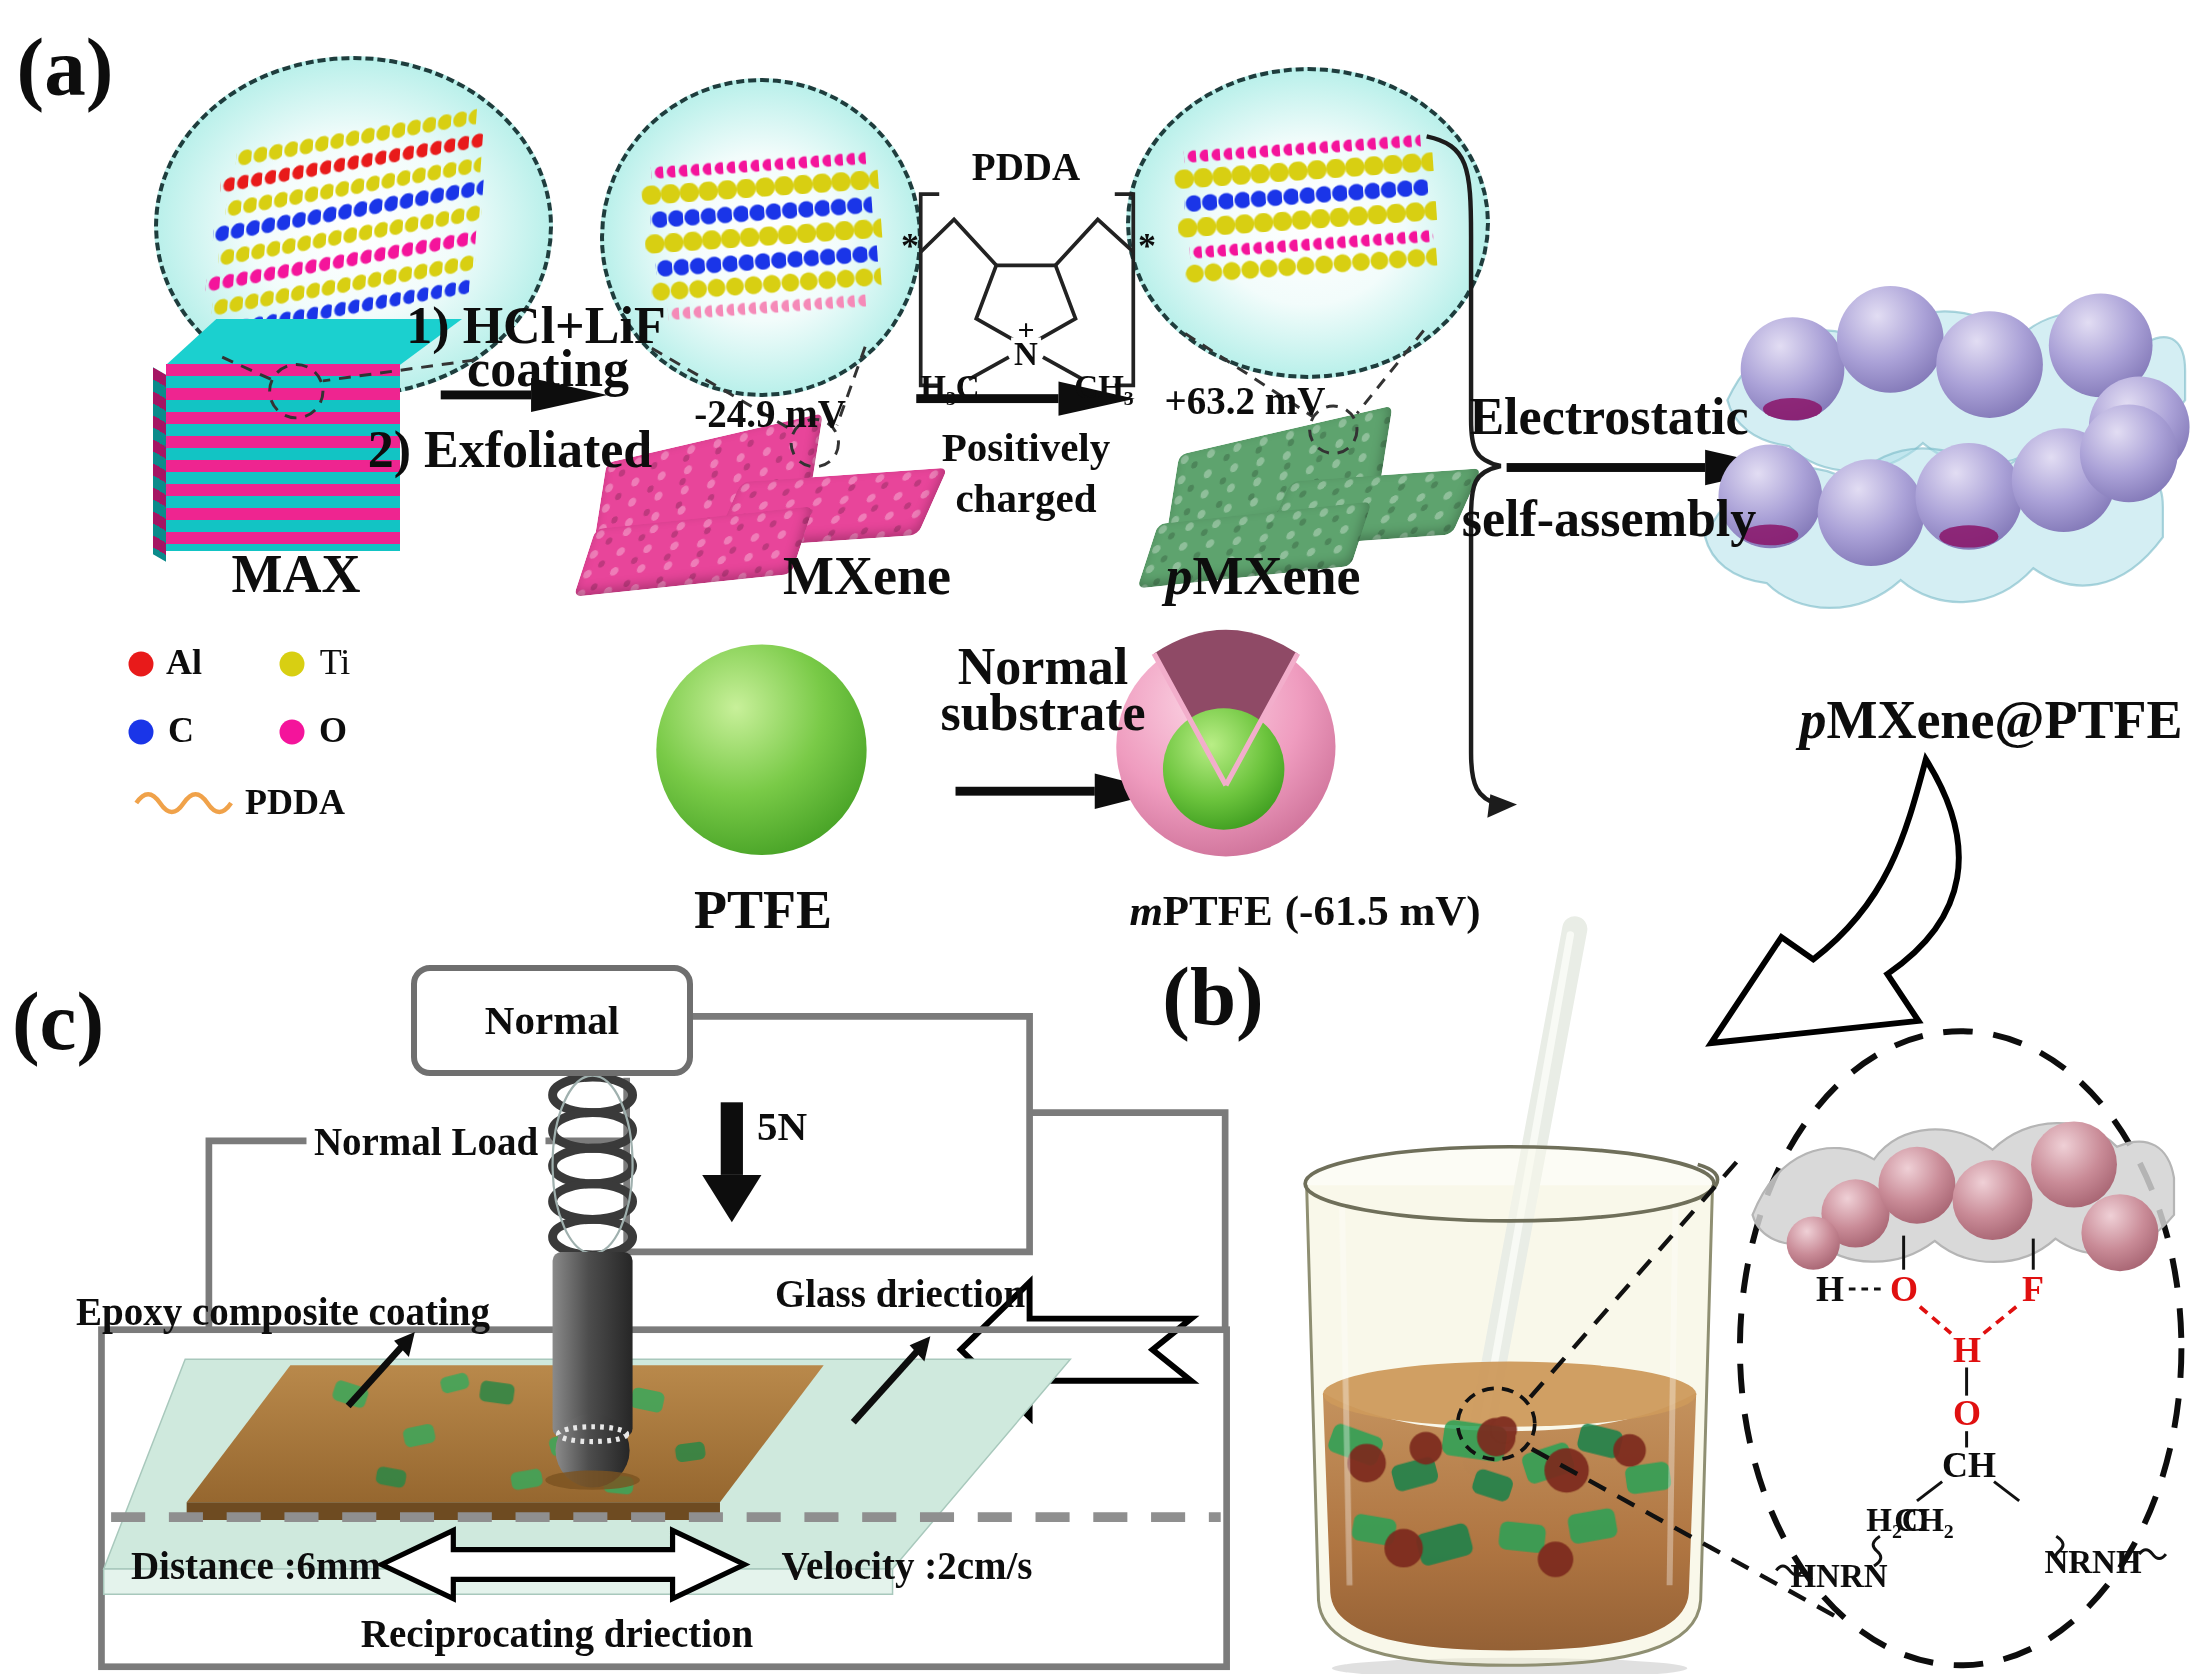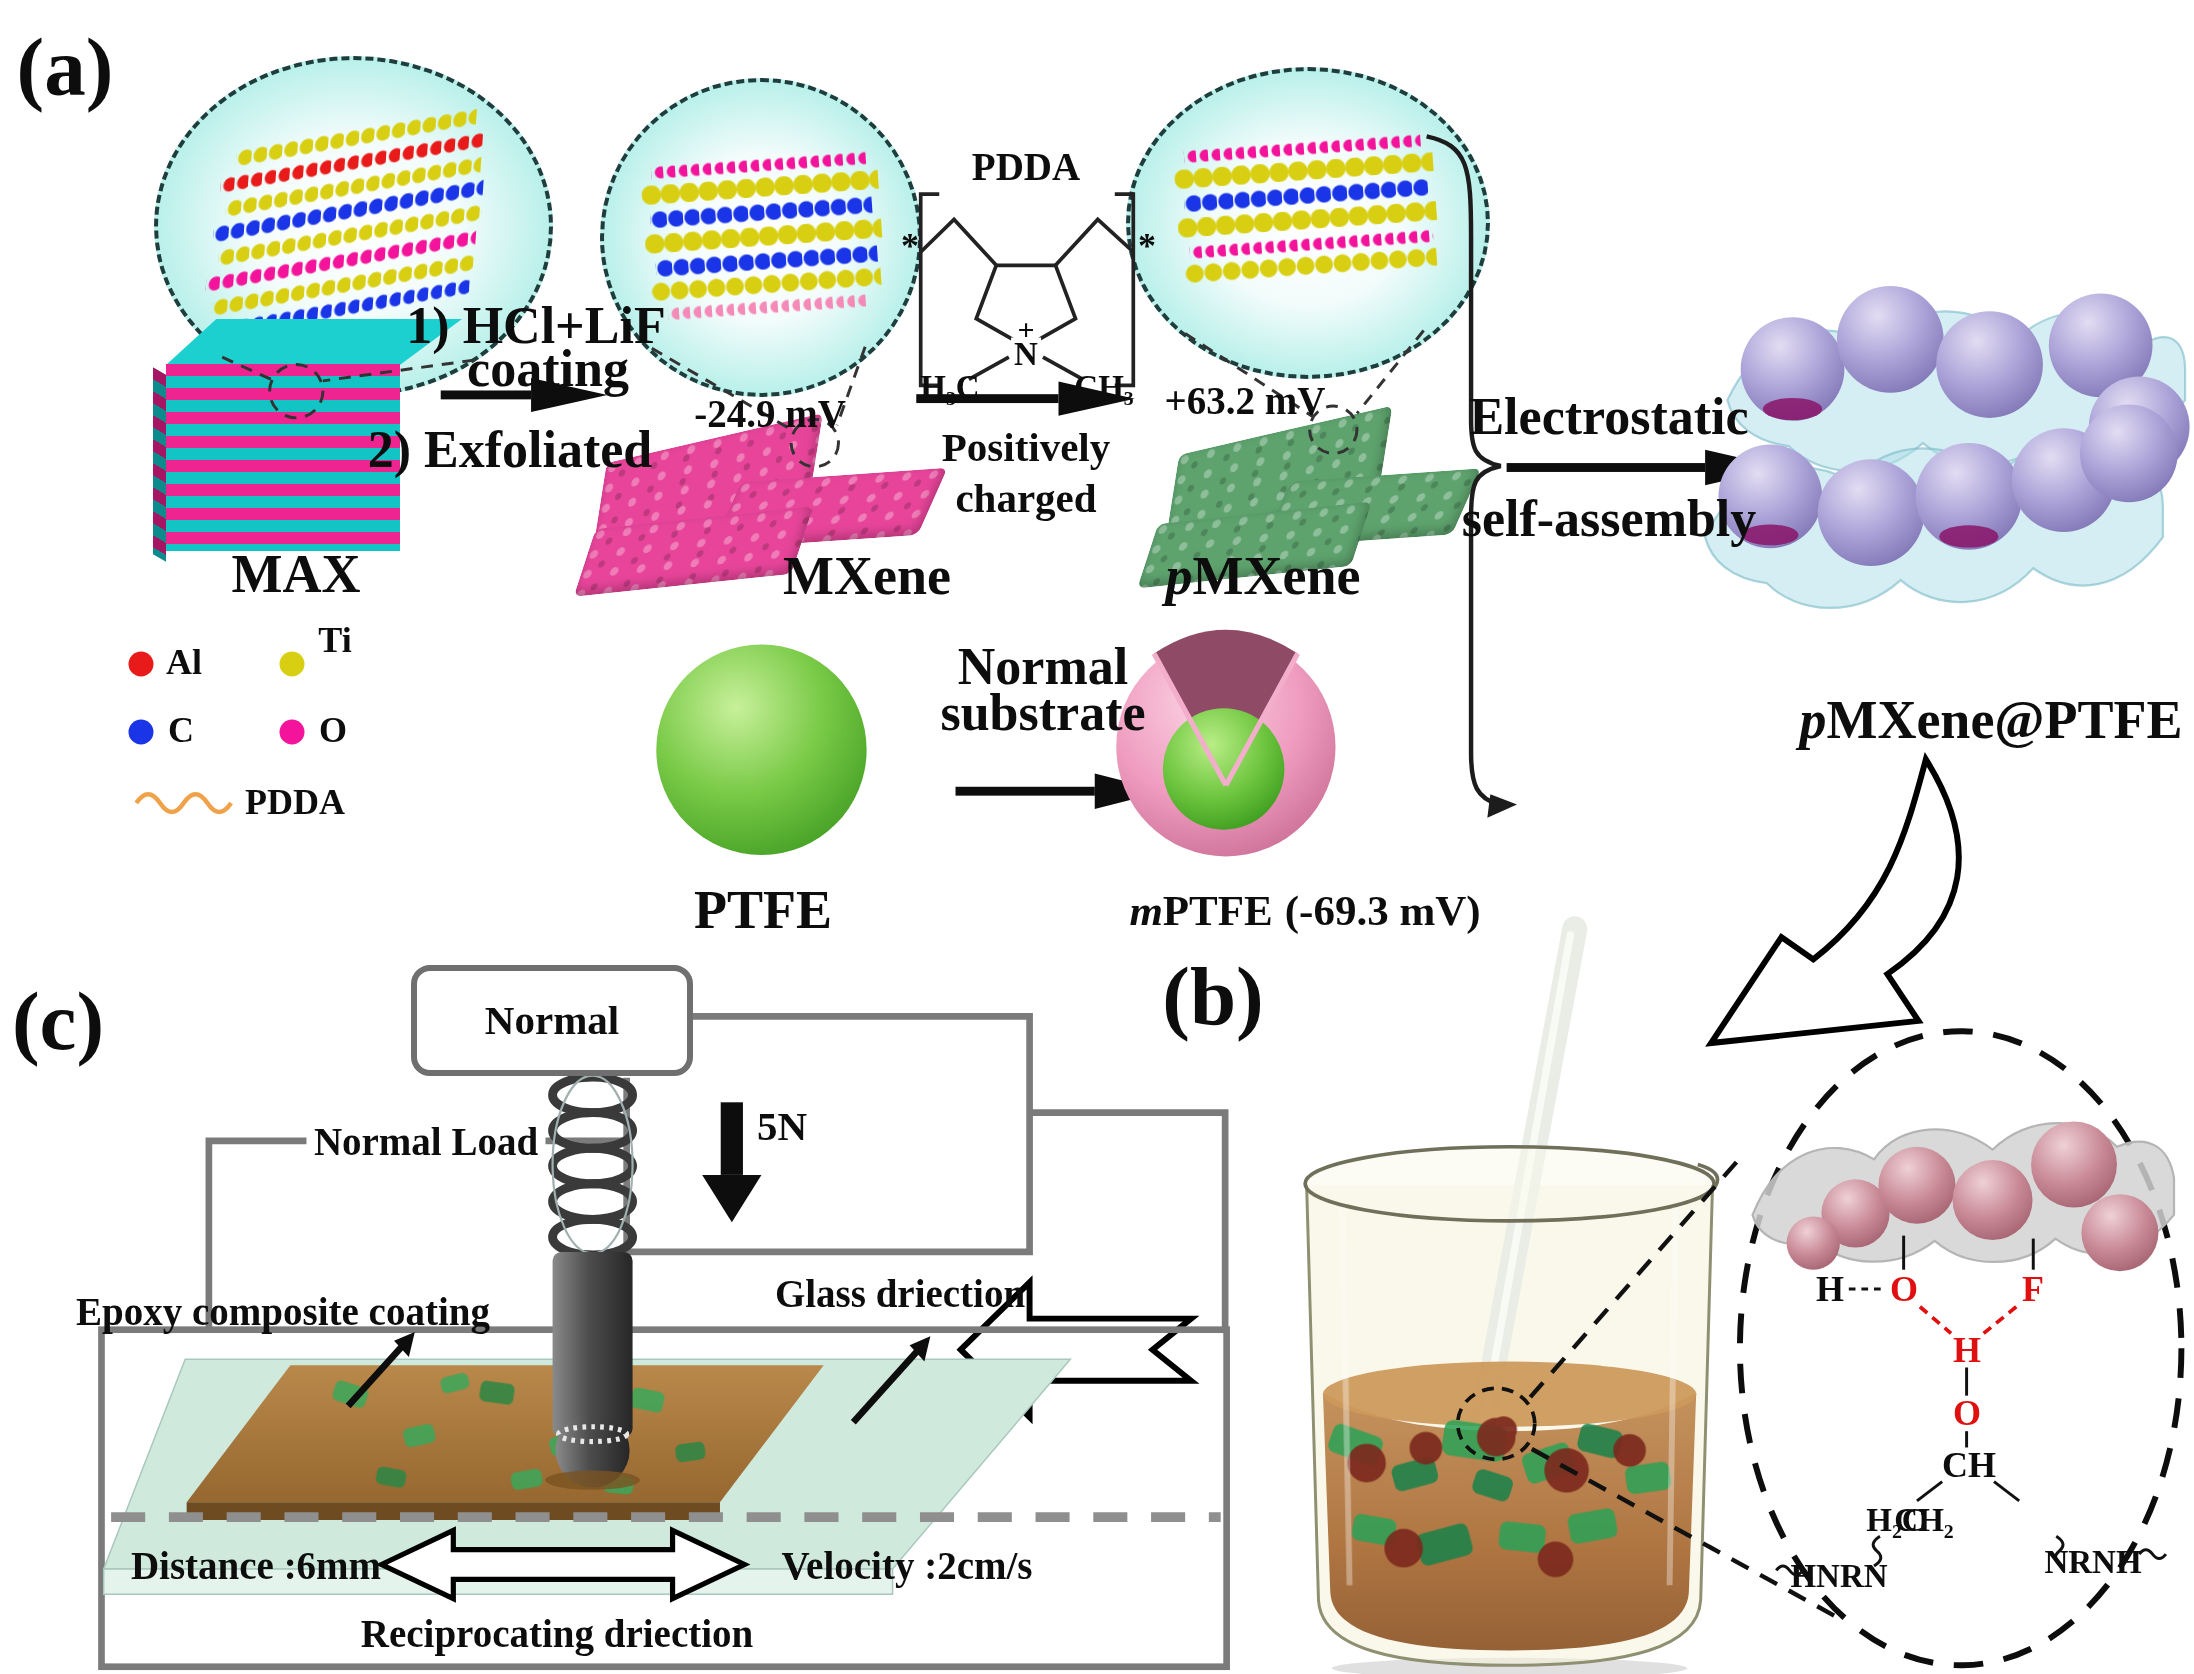--- a/index.html
+++ b/index.html
@@ -370,27 +370,27 @@
   <span class="it">p</span>
     <span>MXene@PTFE</span>
 </div>
 
 <div class="t s62 z6" style="left:763px;top:910px">PTFE</div>
 <div class="t s54 z6" style="left:1043px;top:667px">Normal</div>
 <div class="t s54 z6" style="left:1043px;top:713px">substrate</div>
 <div class="t s58 z6 row" style="left:1305px;top:910px;transform:translate(-50%,-50%)">
   <span class="it">m</span>
     <span>PTFE</span>
-    <span style="margin-left:12px">(-69.3 mV)</span>
+    <span style="margin-left:12px">(-61.5 mV)</span>
 </div>
 
 <div class="legdot z6" style="left:141px;top:664px;background:#e81a1a"></div>
 <div class="t s48 z6" style="left:184px;top:662px;font-weight:600">Al</div>
 <div class="legdot z6" style="left:292px;top:664px;background:#d8cf12"></div>
-<div class="t s48 z6" style="left:335px;top:640px;font-weight:700">Ti</div>
+<div class="t s48 z6" style="left:335px;top:662px;font-weight:400">Ti</div>
 <div class="legdot z6" style="left:141px;top:732px;background:#1a35e8"></div>
 <div class="t s48 z6" style="left:181px;top:730px;font-weight:600">C</div>
 <div class="legdot z6" style="left:292px;top:732px;background:#f4149b"></div>
 <div class="t s48 z6" style="left:333px;top:730px;font-weight:600">O</div>
 <div class="t s48 z6" style="left:295px;top:802px;font-weight:600">PDDA</div>
 
 <div class="t s56 z6" style="left:552px;top:1020px">Normal</div>
 <div class="t s52 z6 wbg" style="left:426px;top:1141px">Normal Load</div>
 <div class="t s56 z6" style="left:782px;top:1126px">5N</div>
 <div class="t s52 z6" style="left:283px;top:1311px">Epoxy composite coating</div>

